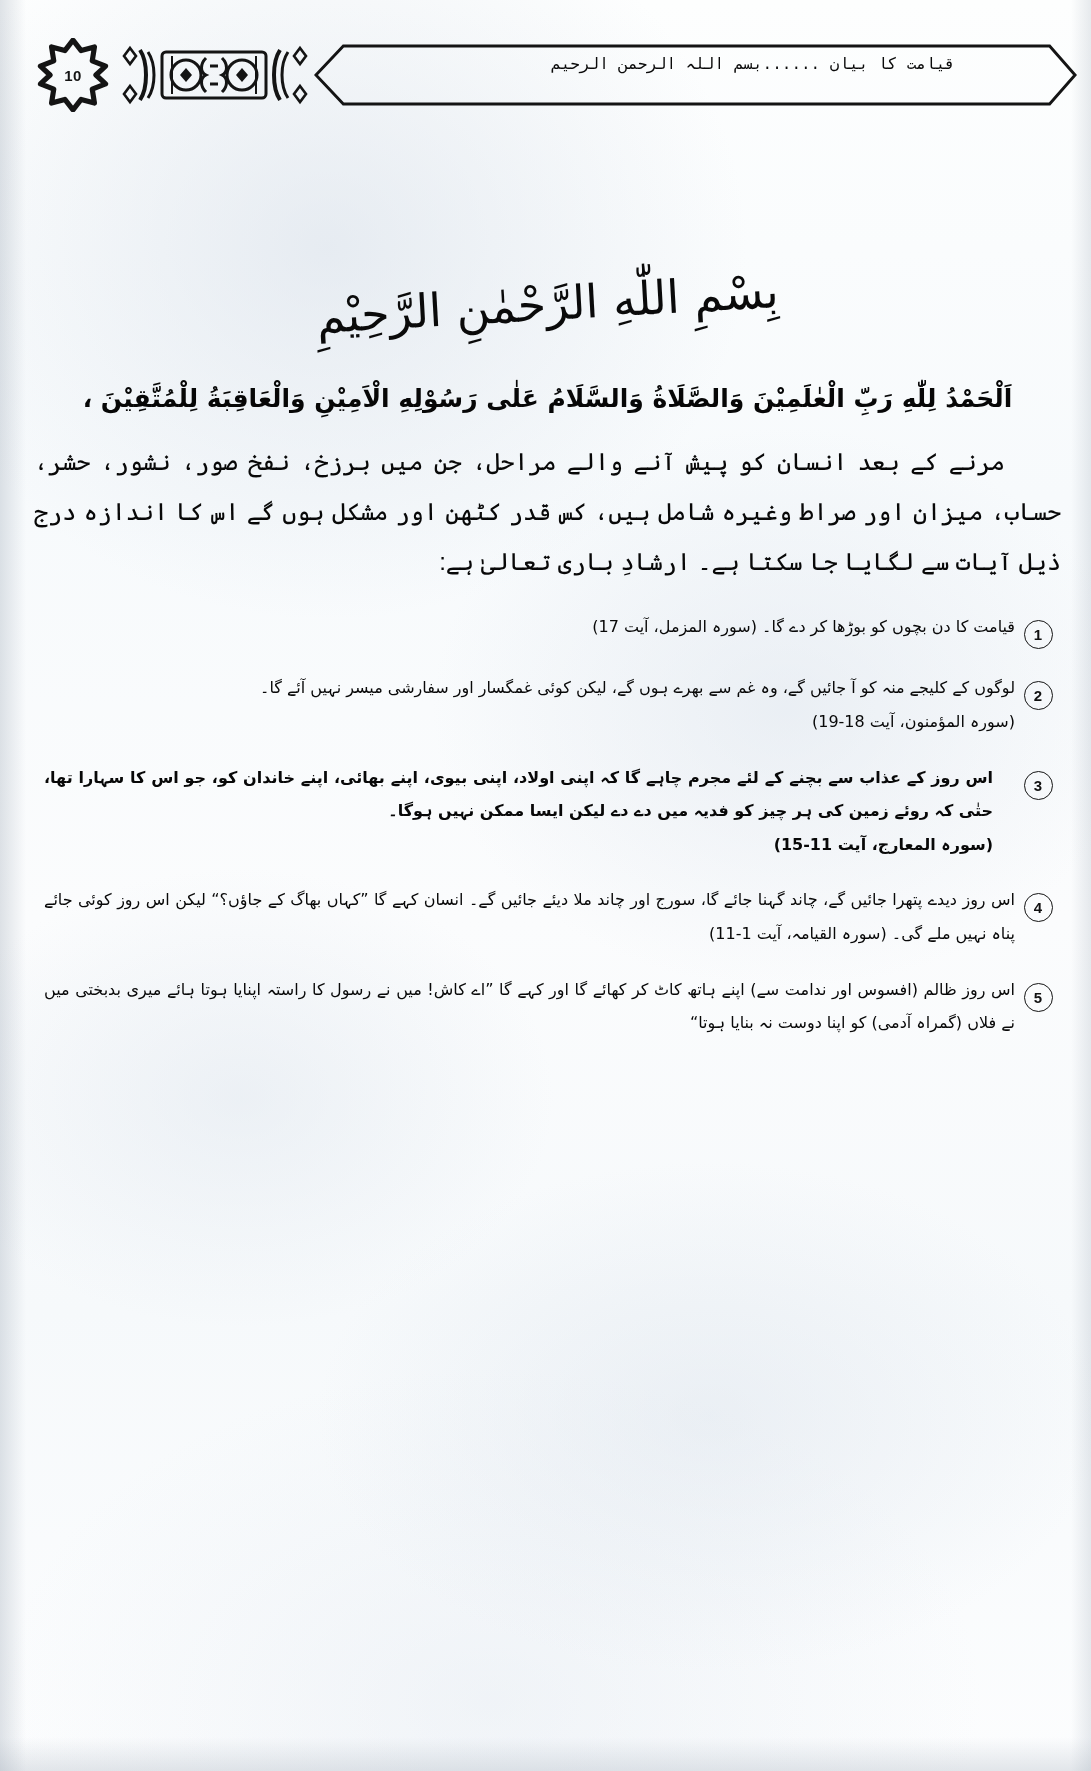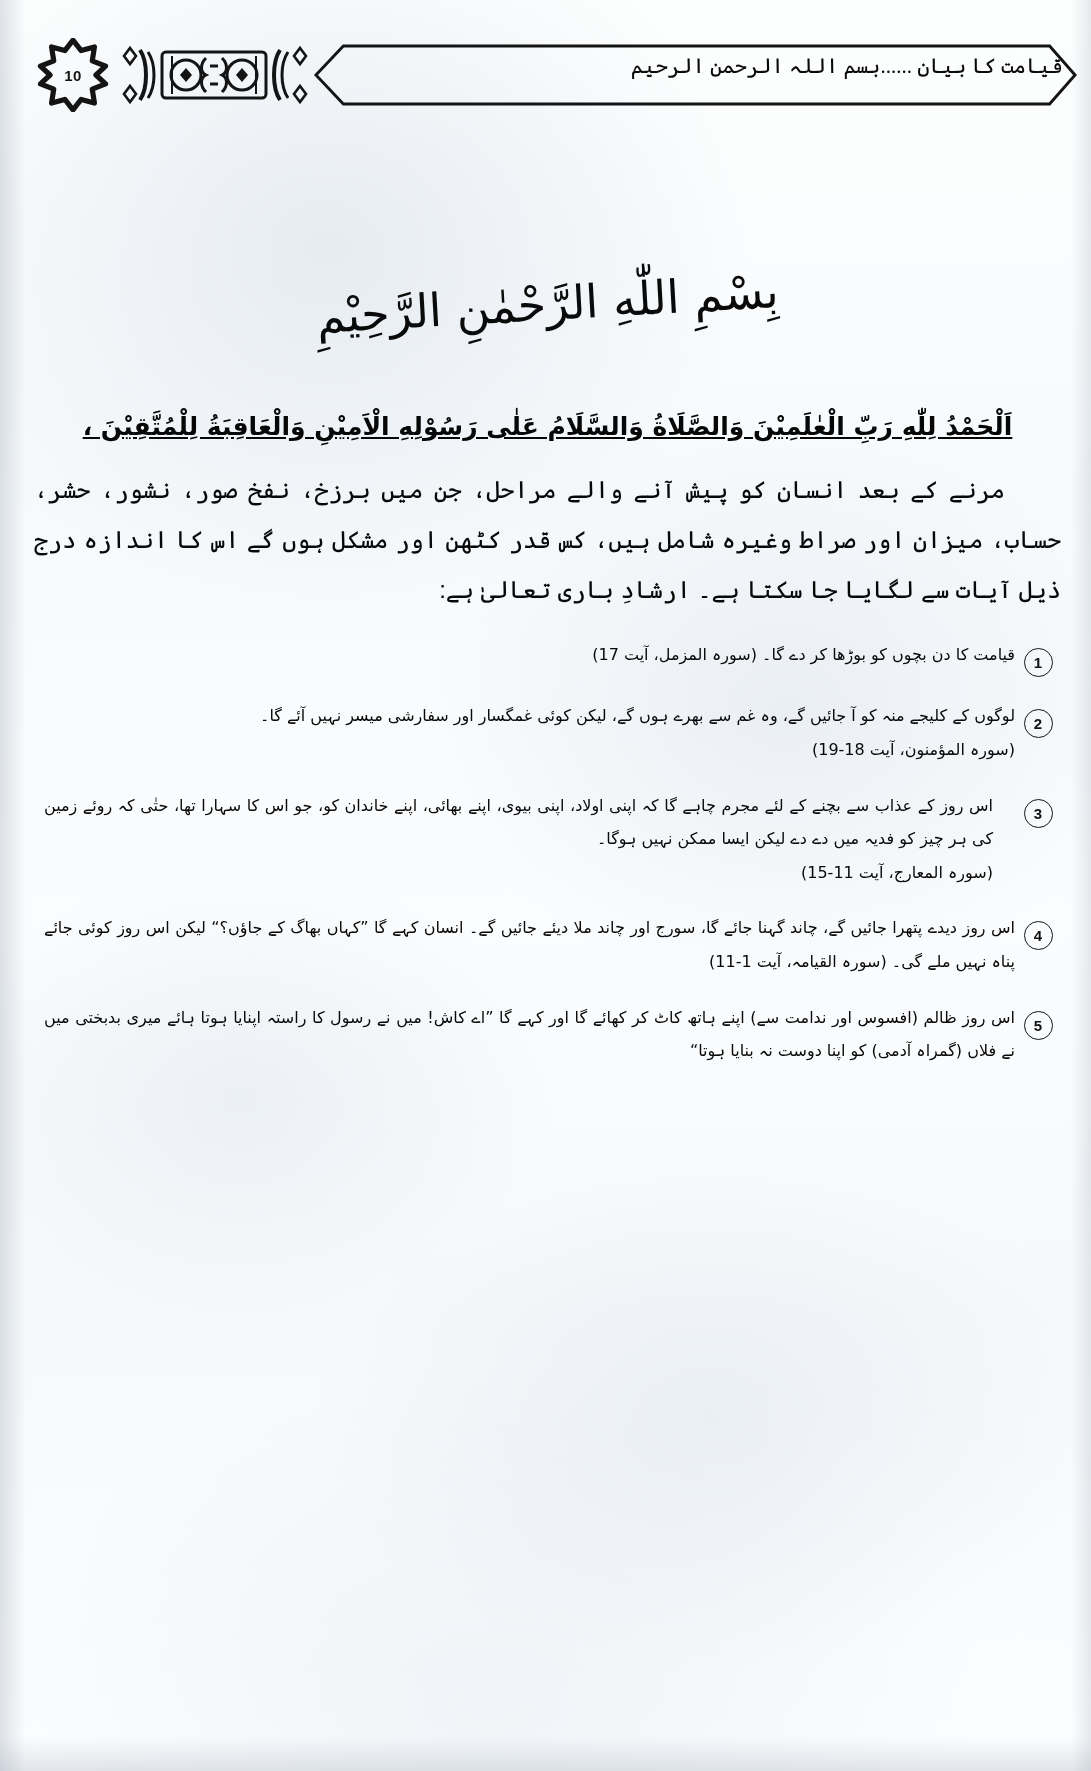--- a/index.html
+++ b/index.html
@@ -95,24 +95,24 @@
     top: 14px;
     height: 62px;
   }
   .header-banner svg { display: block; width: 100%; height: 100%; }
 
   .header-title {
     position: absolute;
     right: 14px;
     top: 24px;
     width: 620px;
-    text-align: right;
-    direction: rtl;
-    font-family: Liberation Serif, serif;
-    font-size: 21px;
+    text-align: center;
+    direction: rtl;
+    font-family: Liberation Mono, monospace;
+    font-size: 16px;
     color: #111111;
     padding-left: 78px;
     white-space: nowrap;
     overflow: hidden;
   }
 
   
   .content {
     position: absolute;
     left: 34px;
@@ -128,24 +128,23 @@
     text-align: center;
     font-family: "DejaVu Sans", sans-serif;
     font-size: 46px;
     color: #111111;
     line-height: 1.5;
     letter-spacing: -1px;
     transform: rotate(-3.2deg);
   }
 
   .hamd-block {
-    margin-top: 66px;
+    margin-top: 38px;
     direction: rtl;
     color: #0e0e0e;
-    text-decoration: underline;
   }
   .hamd-line {
     text-align: center;
     font-family: "DejaVu Sans", sans-serif;
     font-size: 25px;
     line-height: 1.75;
     font-weight: 700;
     letter-spacing: 0px;
   }
   .hamd-line-2 {
@@ -206,21 +205,21 @@
     flex: 1 1 auto;
     direction: rtl;
     text-align: justify;
     text-align-last: right;
     font-family: "DejaVu Sans", sans-serif;
     font-size: 16px;
     line-height: 2.1;
     color: #0f0f0f;
     padding-left: 10px;
   }
-  .verse-text.indent-wide { padding-right: 22px; }
+  .verse-text.indent-wide { padding-right: 22px; font-weight: bold; }
 
   .verse-item.item-1 .verse-text,
   .verse-item.item-4 .verse-text { text-align-last: right; }
   .cite-center { text-align: right; display: block; }
 
   
   .ink {
     filter: contrast(1.06);
   }
 </style>

